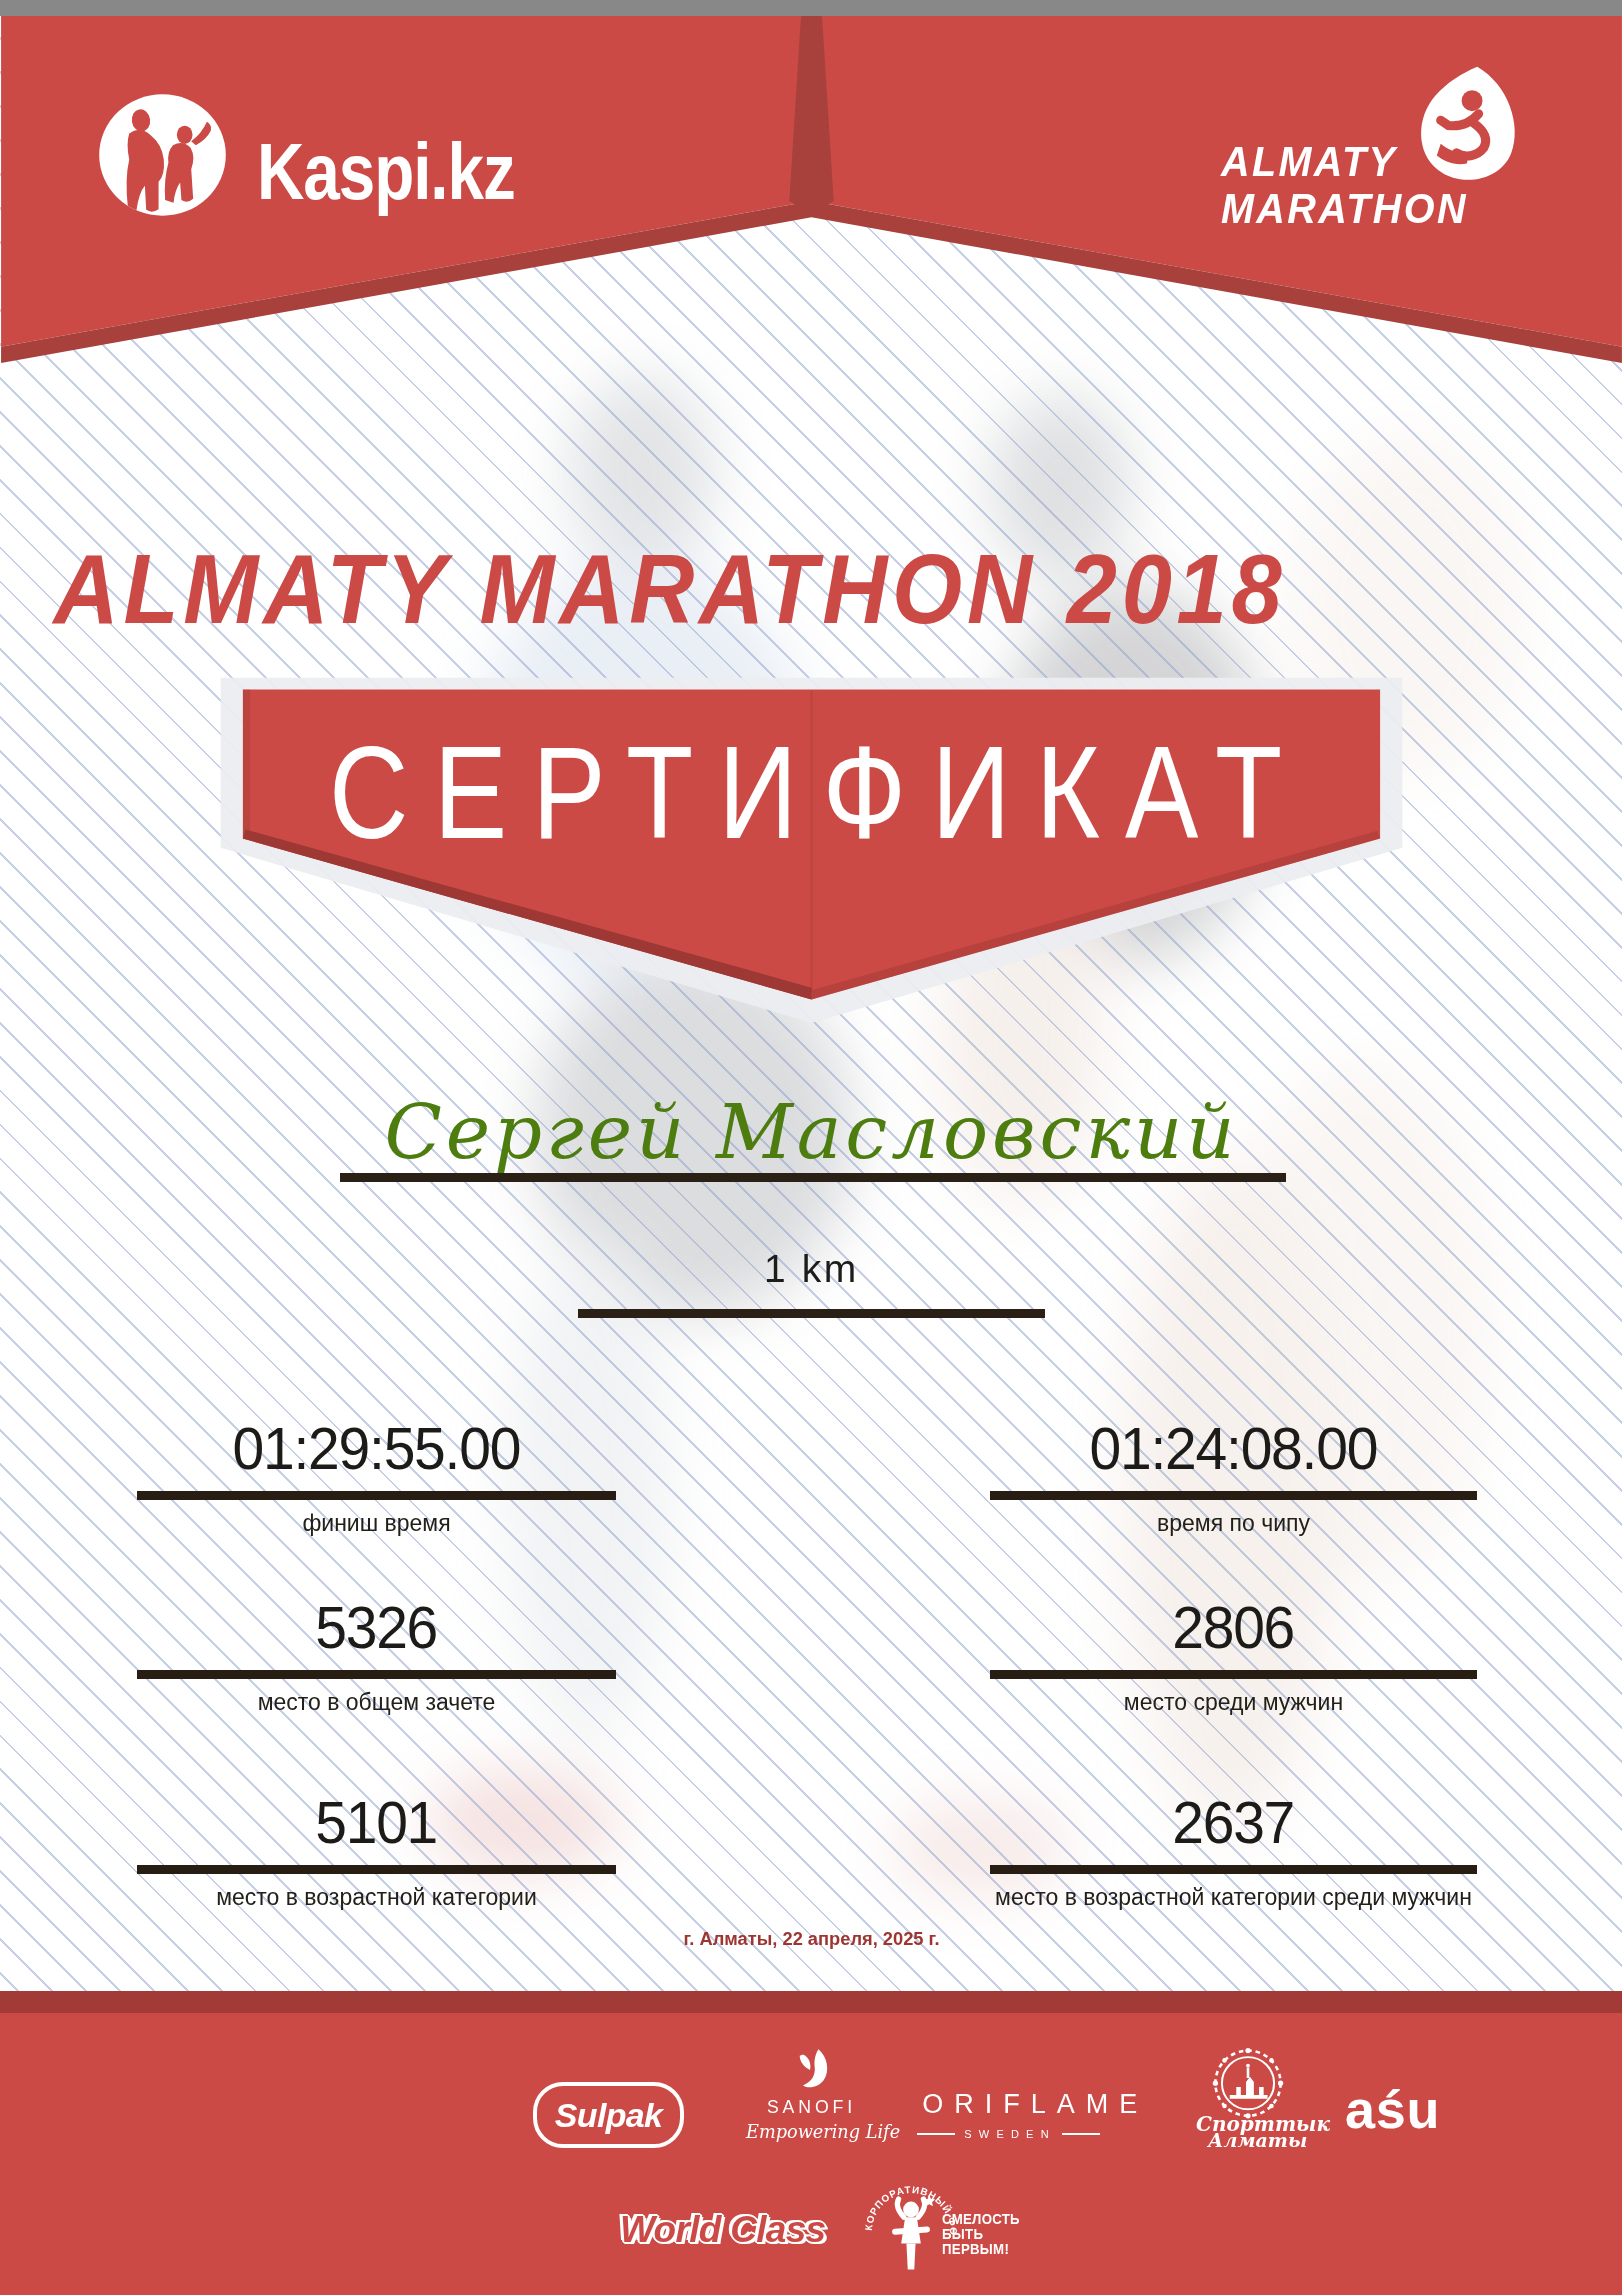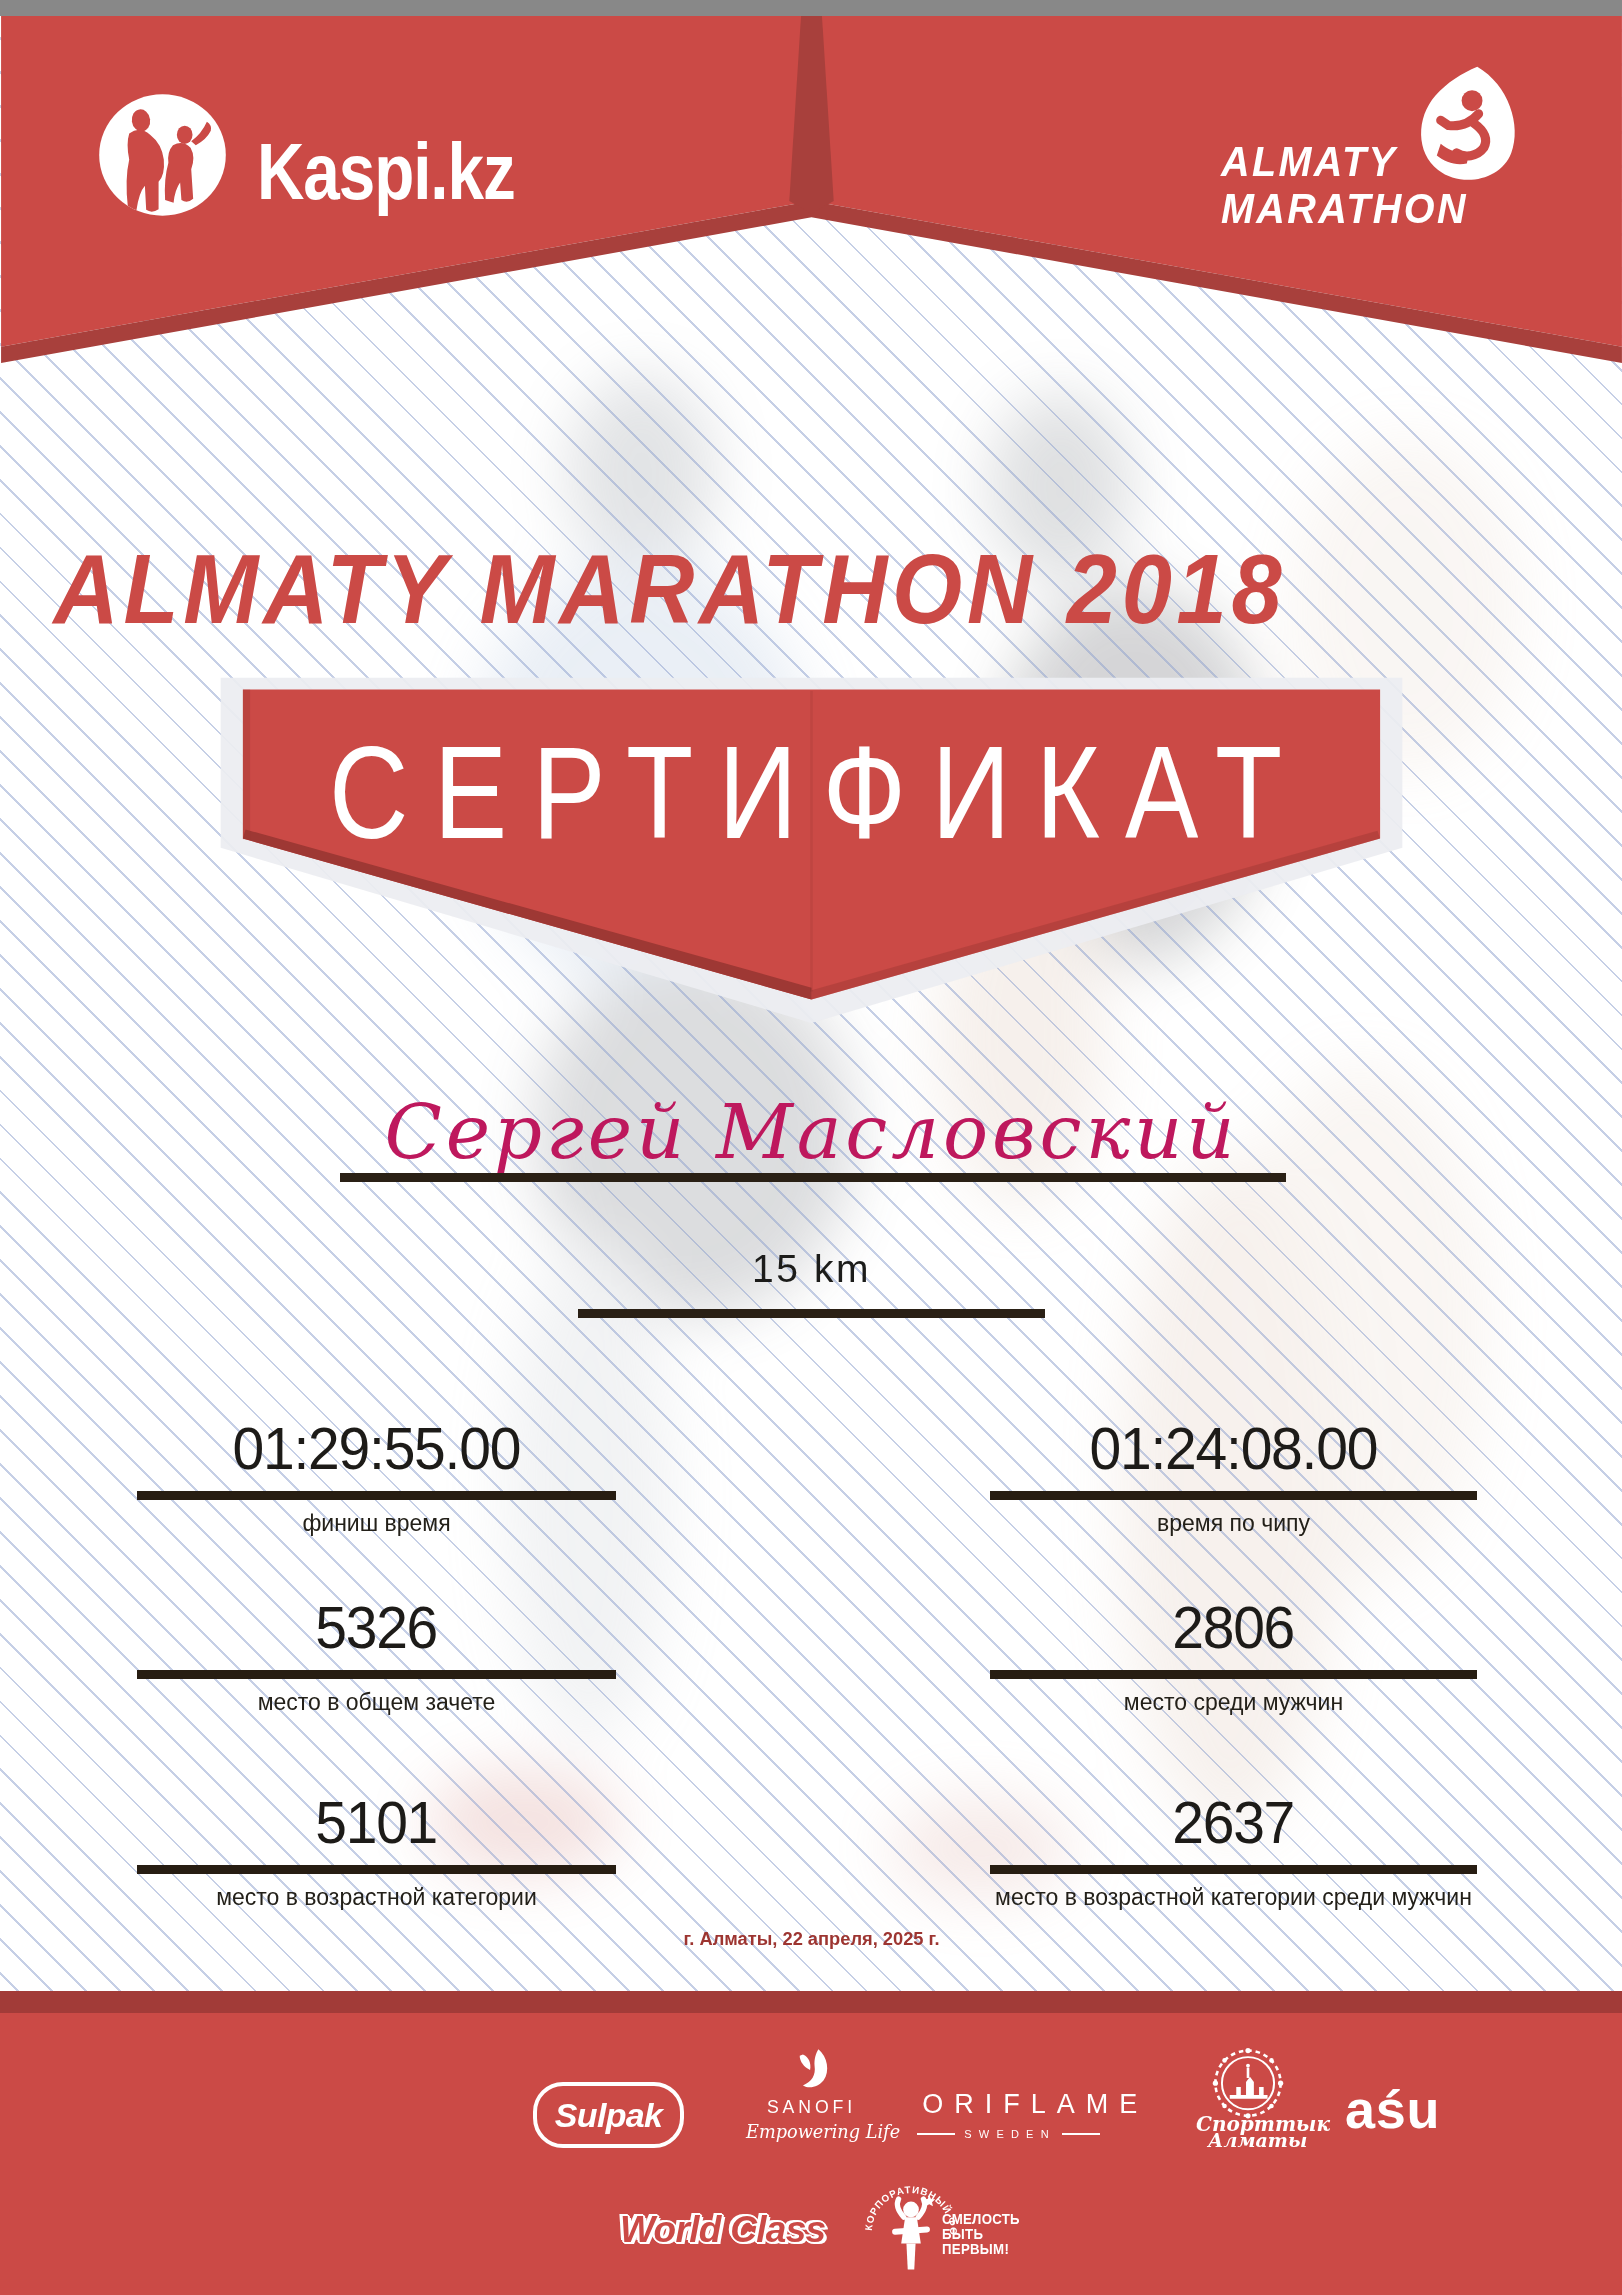--- a/index.html
+++ b/index.html
@@ -46,21 +46,21 @@
   
   #cert-banner{position:absolute;left:0;top:654px;width:1623px;height:366px;}
   #cert-label{
     position:absolute;left:0;top:711px;width:1623px;text-align:center;
     color:#ffffff;font-size:131px;line-height:131px;font-weight:400;white-space:nowrap;
   }
   #cert-label span{display:inline-block;letter-spacing:30px;text-indent:15px;transform:scaleX(.84);transform-origin:center;}
   
   #runner-name{
     position:absolute;left:0;top:1073px;width:1623px;text-align:center;
-    font-family:"DejaVu Serif",serif;font-style:italic;color:#be185d;
+    font-family:"DejaVu Serif",serif;font-style:italic;color:#4d7c0f;
     font-size:75px;line-height:86px;letter-spacing:3.9px;white-space:nowrap;
   }
   #name-underline{position:absolute;left:340px;top:1157px;width:946px;height:9.2px;background:#2a2015;}
   #distance-label{
     position:absolute;left:0;top:1232px;width:1623px;text-align:center;
     color:#1c1c1a;font-size:39px;line-height:42px;letter-spacing:2.6px;
   }
   #distance-underline{position:absolute;left:578px;top:1293px;width:467px;height:8.5px;background:#2a2015;}
   
   .stat{position:absolute;width:497px;}
@@ -203,21 +203,21 @@
     <polygon points="370,1030 2110,1030 2110,1258 1240,1504 370,1258" fill="#cb4a46"></polygon>
     <polygon points="374,1244 1240,1486 1240,1504 370,1258" fill="#9e3834"></polygon>
     <polygon points="2106,1246 1240,1490 1240,1504 2110,1258" fill="#9e3834" opacity="0.45"></polygon>
     <rect x="370" y="1030" width="11" height="229" fill="#9e3834" opacity="0.35"></rect>
     <rect x="1238" y="1032" width="4" height="460" fill="#000000" opacity="0.06"></rect>
   </svg>
   <div id="cert-label"><span>СЕРТИФИКАТ</span></div>
 
   <div id="runner-name">Сергей Масловский</div>
   <div id="name-underline"></div>
-  <div id="distance-label">15 km</div>
+  <div id="distance-label">1 km</div>
   <div id="distance-underline"></div>
 
   <div class="stat" id="stat-0">
     <div class="stat-value"><span>01:29:55.00</span></div>
     <div class="stat-bar"></div>
     <div class="stat-label">финиш время</div>
   </div>
   <div class="stat right" id="stat-1">
     <div class="stat-value"><span>01:24:08.00</span></div>
     <div class="stat-bar"></div>

